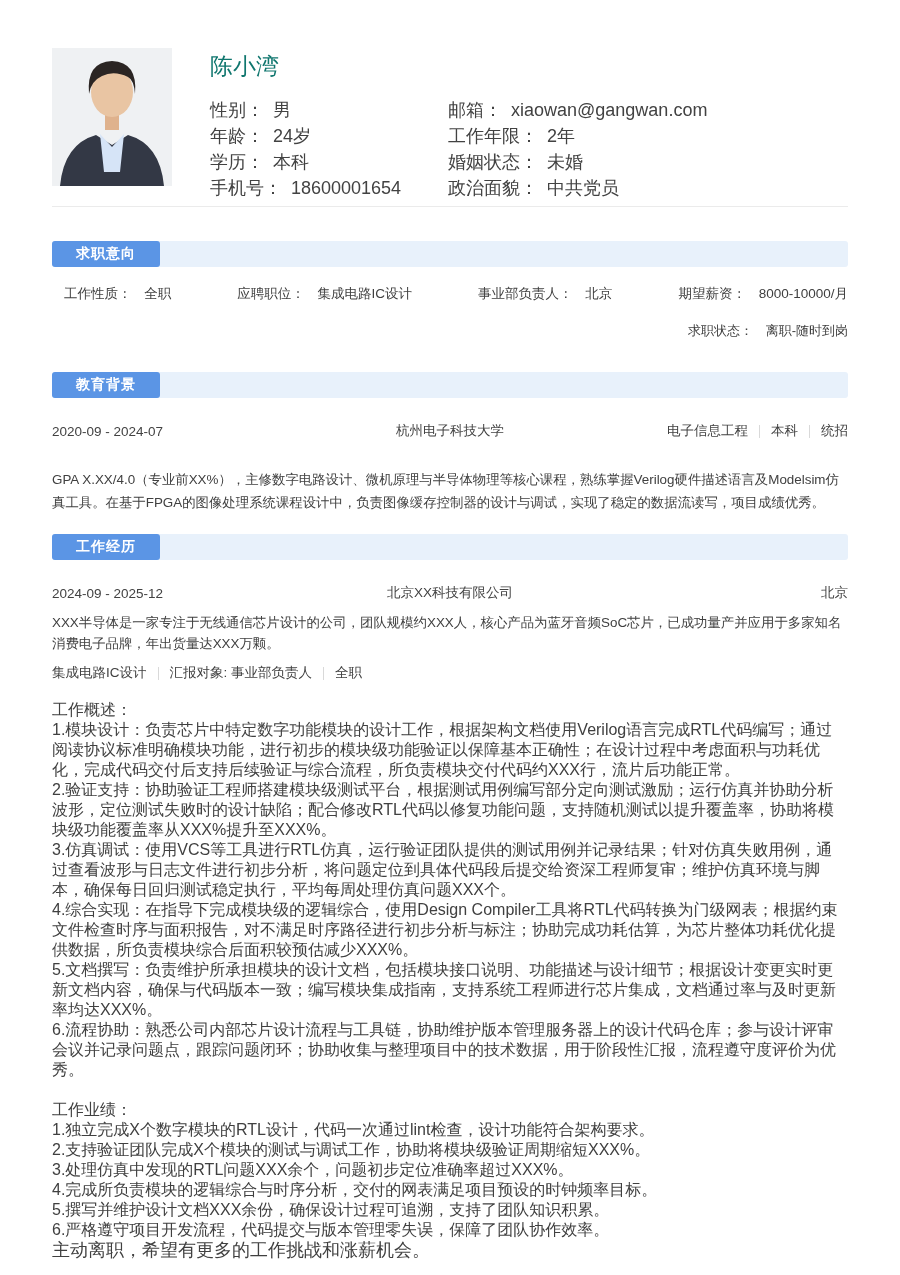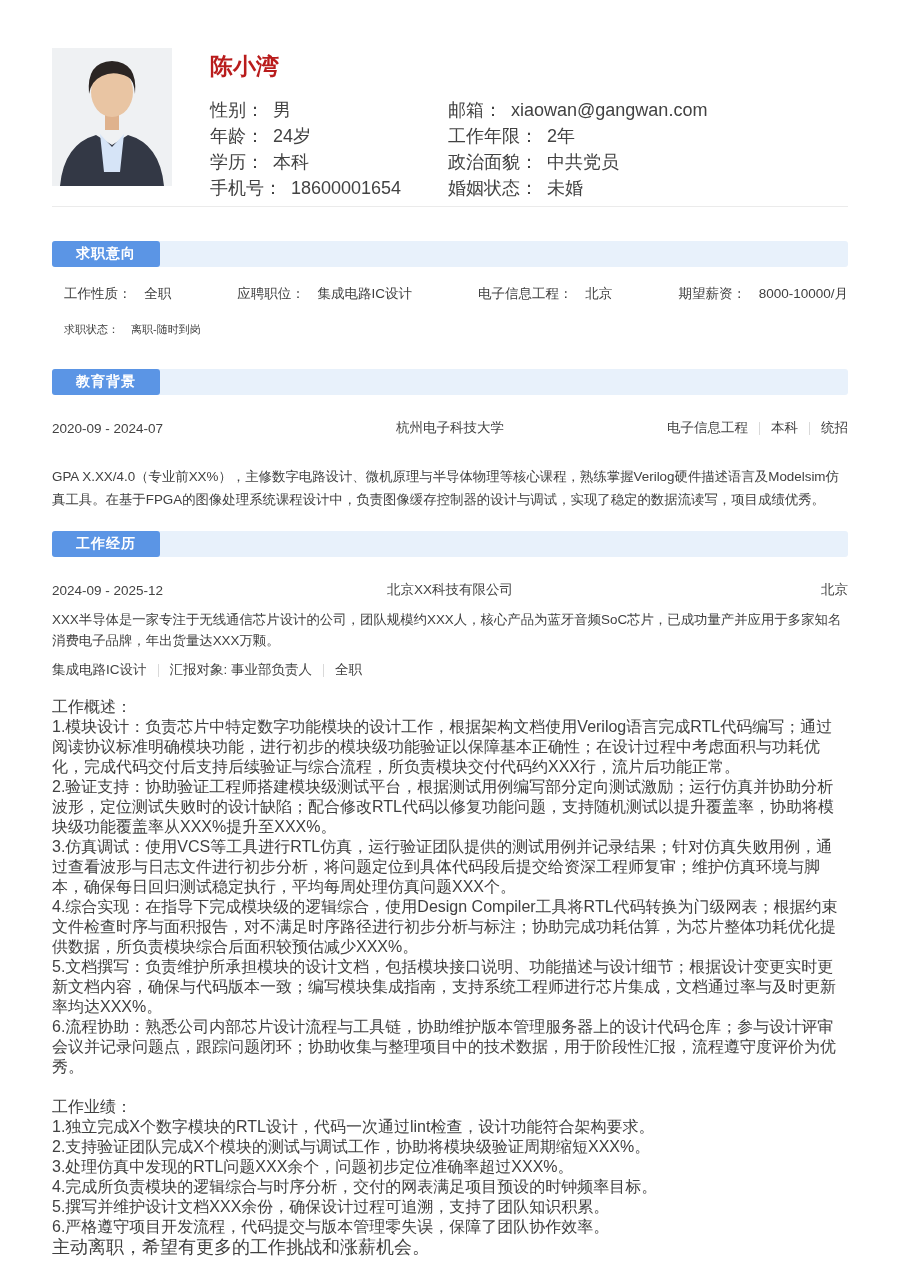--- a/index.html
+++ b/index.html
@@ -5,40 +5,40 @@
   * { margin:0; padding:0; box-sizing:border-box; }
   html,body { background:#ffffff; }
   body { font-family:"Liberation Sans","DejaVu Sans",sans-serif; color:#404040; }
   .page { width:900px; height:1275px; padding:48px 52px 0 52px; overflow:hidden; background:#fff; }
 
   
   .header { display:flex; }
   .photo { width:120px; height:138px; flex:none; overflow:hidden; }
   .photo svg { display:block; }
   .head-right { margin-left:38px; flex:1; min-width:0; }
-  .name { font-size:23px; font-weight:700; color:#b91c1c; margin:3px 0 15px 0; }
+  .name { font-size:23px; font-weight:400; color:#0f766e; margin:3px 0 15px 0; }
   .info-grid { display:flex; }
   .info-col { display:flex; flex-direction:column; }
   .info-col.left { width:238px; flex:none; }
   .info-row { height:26px; display:flex; align-items:center; font-size:18px; color:#424242; white-space:nowrap; }
   .info-row .val { margin-left:9px; }
   .divider { border-top:1px solid #ebebeb; margin-top:5px; }
 
   
   .section-bar { height:26px; background:#e8f1fb; border-radius:3px; display:flex; align-items:stretch; }
   .section-tab { background:#5b95e5; color:#fff; font-size:14px; font-weight:700; letter-spacing:1px;
                  display:flex; align-items:center; justify-content:center; padding:0 24px; border-radius:3px; }
   .mt-bar1 { margin-top:34px; }
   .mt-bar2 { margin-top:32px; }
   .mt-bar3 { margin-top:20px; }
   .mt-bar4 { margin-top:24px; }
 
   
   .intent-row1 { display:flex; justify-content:space-between; margin-top:18px; padding-left:12px; font-size:13.5px; }
-  .intent-row2 { margin-top:19px; padding-left:12px; font-size:11px; }
+  .intent-row2 { margin-top:19px; padding-left:12px; font-size:13px;text-align:right; }
   .pair { white-space:nowrap; }
   .pair .val { margin-left:9px; }
 
   
   .exp-head { display:grid; grid-template-columns:1fr auto 1fr; align-items:center; margin-top:24px; font-size:13.5px; color:#424242; }
   .exp-head .mid { text-align:center; }
   .exp-head .right { display:flex; justify-content:flex-end; align-items:center; white-space:nowrap; }
   .vsep { width:1px; height:13px; background:#d9d9d9; margin:0 11px; display:inline-block; flex:none; }
 
   .edu-desc { margin-top:28px; font-size:13.4px; line-height:23px; color:#404040; }
@@ -90,26 +90,26 @@
         <div class="info-col">
           <div class="info-row">
             <span class="lbl">邮箱：</span>
             <span class="val">xiaowan@gangwan.com</span>
           </div>
           <div class="info-row">
             <span class="lbl">工作年限：</span>
             <span class="val">2年</span>
           </div>
           <div class="info-row">
+            <span class="lbl">婚姻状态：</span>
+            <span class="val">未婚</span>
+          </div>
+          <div class="info-row">
             <span class="lbl">政治面貌：</span>
             <span class="val">中共党员</span>
-          </div>
-          <div class="info-row">
-            <span class="lbl">婚姻状态：</span>
-            <span class="val">未婚</span>
           </div>
         </div>
       </div>
     </div>
   </div>
 
   <div class="divider"></div>
 
   <div class="section-bar mt-bar1">
     <span class="section-tab">求职意向</span>
@@ -117,21 +117,21 @@
   <div class="intent-row1">
     <span class="pair">
       <span class="lbl">工作性质：</span>
       <span class="val">全职</span>
     </span>
     <span class="pair">
       <span class="lbl">应聘职位：</span>
       <span class="val">集成电路IC设计</span>
     </span>
     <span class="pair">
-      <span class="lbl">电子信息工程：</span>
+      <span class="lbl">事业部负责人：</span>
       <span class="val">北京</span>
     </span>
     <span class="pair">
       <span class="lbl">期望薪资：</span>
       <span class="val">8000-10000/月</span>
     </span>
   </div>
   <div class="intent-row2">
     <span class="pair">
       <span class="lbl">求职状态：</span>

